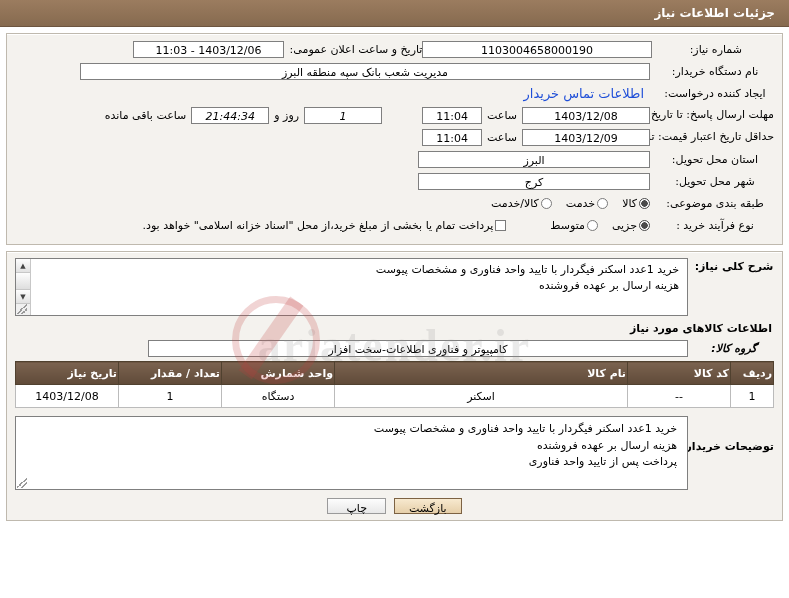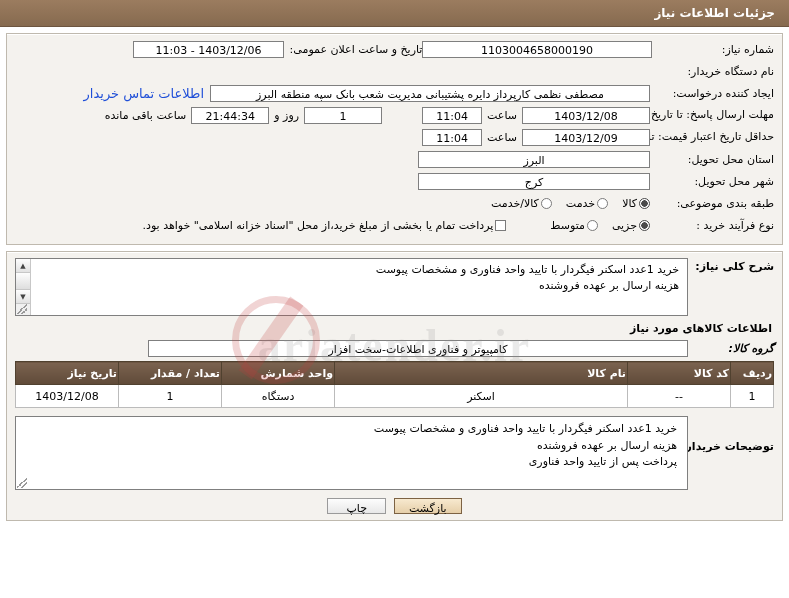--- a/index.html
+++ b/index.html
@@ -30,21 +30,21 @@
     margin:6px 6px 0 6px;
     border:1px solid #bfb9ae;
     background:#f4f2ee;
     box-shadow:0 1px 0 #fff inset;
   }
   .panel-inner{padding:6px 8px;}
 
   
   .row{display:flex;align-items:center;margin-bottom:4px;min-height:18px;}
   .lbl{
-    text-align:right;
+    text-align:center;
     font-size:11px;
     color:#000;
     padding-left:6px;
     white-space:nowrap;
   }
   .lbl.w{width:118px;}
   .lbl.w2{width:118px;line-height:1.25;}
   .fld{
     background:#fff;
     border:1px solid #7f7f7f;
@@ -52,21 +52,21 @@
     line-height:17px;
     font-size:11px;
     text-align:center;
     color:#000;
     padding:0 4px;
     box-sizing:border-box;
     overflow:hidden;
     white-space:nowrap;
   }
   .fld.big{width:232px;}
-  .fld.small{width:78px;}
+  .fld.small{width:78px;font-style:italic;}
   .fld.tiny{width:60px;}
   .fld.date{width:128px;}
   .fld.mid{width:152px;}
   .grow{flex:1;}
 
   .inline-lbl{font-size:11px;padding:0 5px;white-space:nowrap;}
   .link{
     color:#1f4fd8;
     text-decoration:none;
     font-size:13px;
@@ -201,25 +201,25 @@
         <div class="lbl w">شماره نیاز:</div>
         <div class="fld big">1103004658000190</div>
         <div class="grow"></div>
         <div class="lbl">تاریخ و ساعت اعلان عمومی:</div>
         <div class="fld mid">1403/12/06 - 11:03</div>
         <div style="width:120px"></div>
       </div>
 
       <div class="row">
         <div class="lbl w">نام دستگاه خریدار:</div>
+        <div class="fld" style="width:570px">مدیریت شعب بانک سپه منطقه البرز</div>
       </div>
 
       <div class="row">
         <div class="lbl w">ایجاد کننده درخواست:</div>
-        <div class="fld" style="width:440px">مصطفی نظمی کارپرداز دایره پشتیبانی مدیریت شعب بانک سپه منطقه البرز</div>
         <a class="link">اطلاعات تماس خریدار</a>
       </div>
 
       <div class="row">
         <div class="lbl w2">مهلت ارسال پاسخ: تا تاریخ:</div>
         <div class="fld date">1403/12/08</div>
         <span class="inline-lbl">ساعت</span>
         <div class="fld tiny">11:04</div>
         <div style="width:40px"></div>
         <div class="fld small">1</div>

